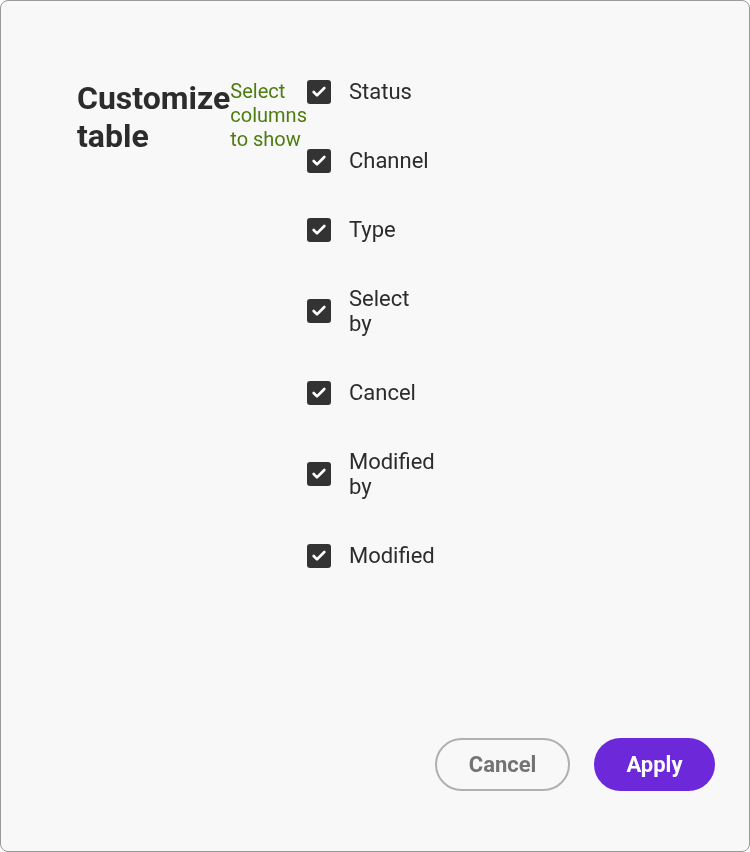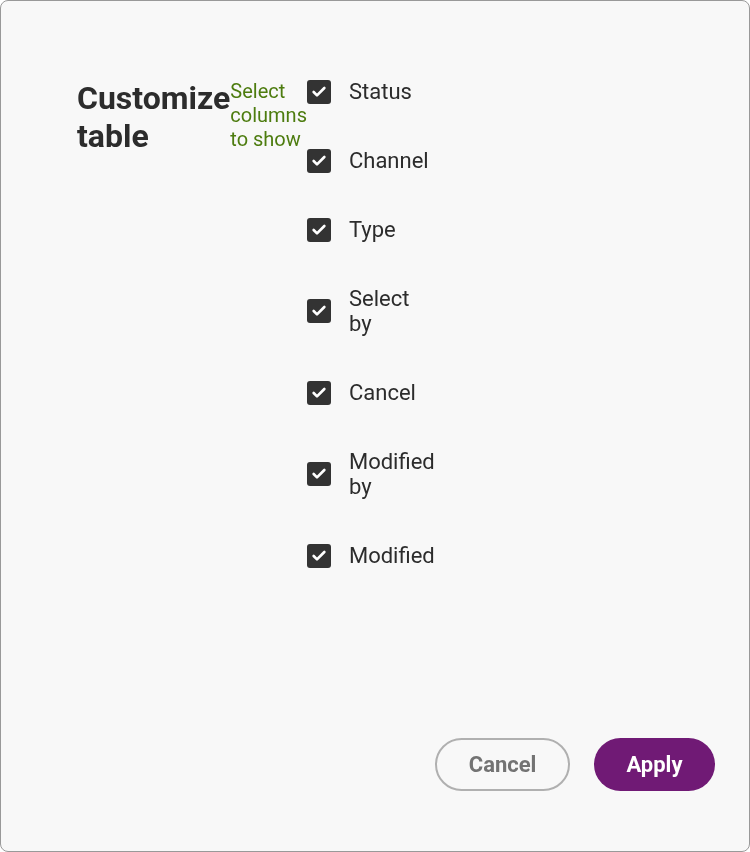--- a/index.html
+++ b/index.html
@@ -84,21 +84,21 @@
       cursor: pointer;
       border: none;
       font-family: inherit;
     }
     .btn-cancel {
       background: #f8f8f8;
       color: #737373;
       border: 2px solid #b0b0b0;
     }
     .btn-apply {
-      background: #701a75;
+      background: #6d28d9;
       color: #fff;
     }
   </style>
 </head>
 <body>
 
 <div class="dialog">
   <h1 class="dialog-title">Customize table</h1>
   <hr class="divider">
   <div class="subtitle">Select columns to show</div>

